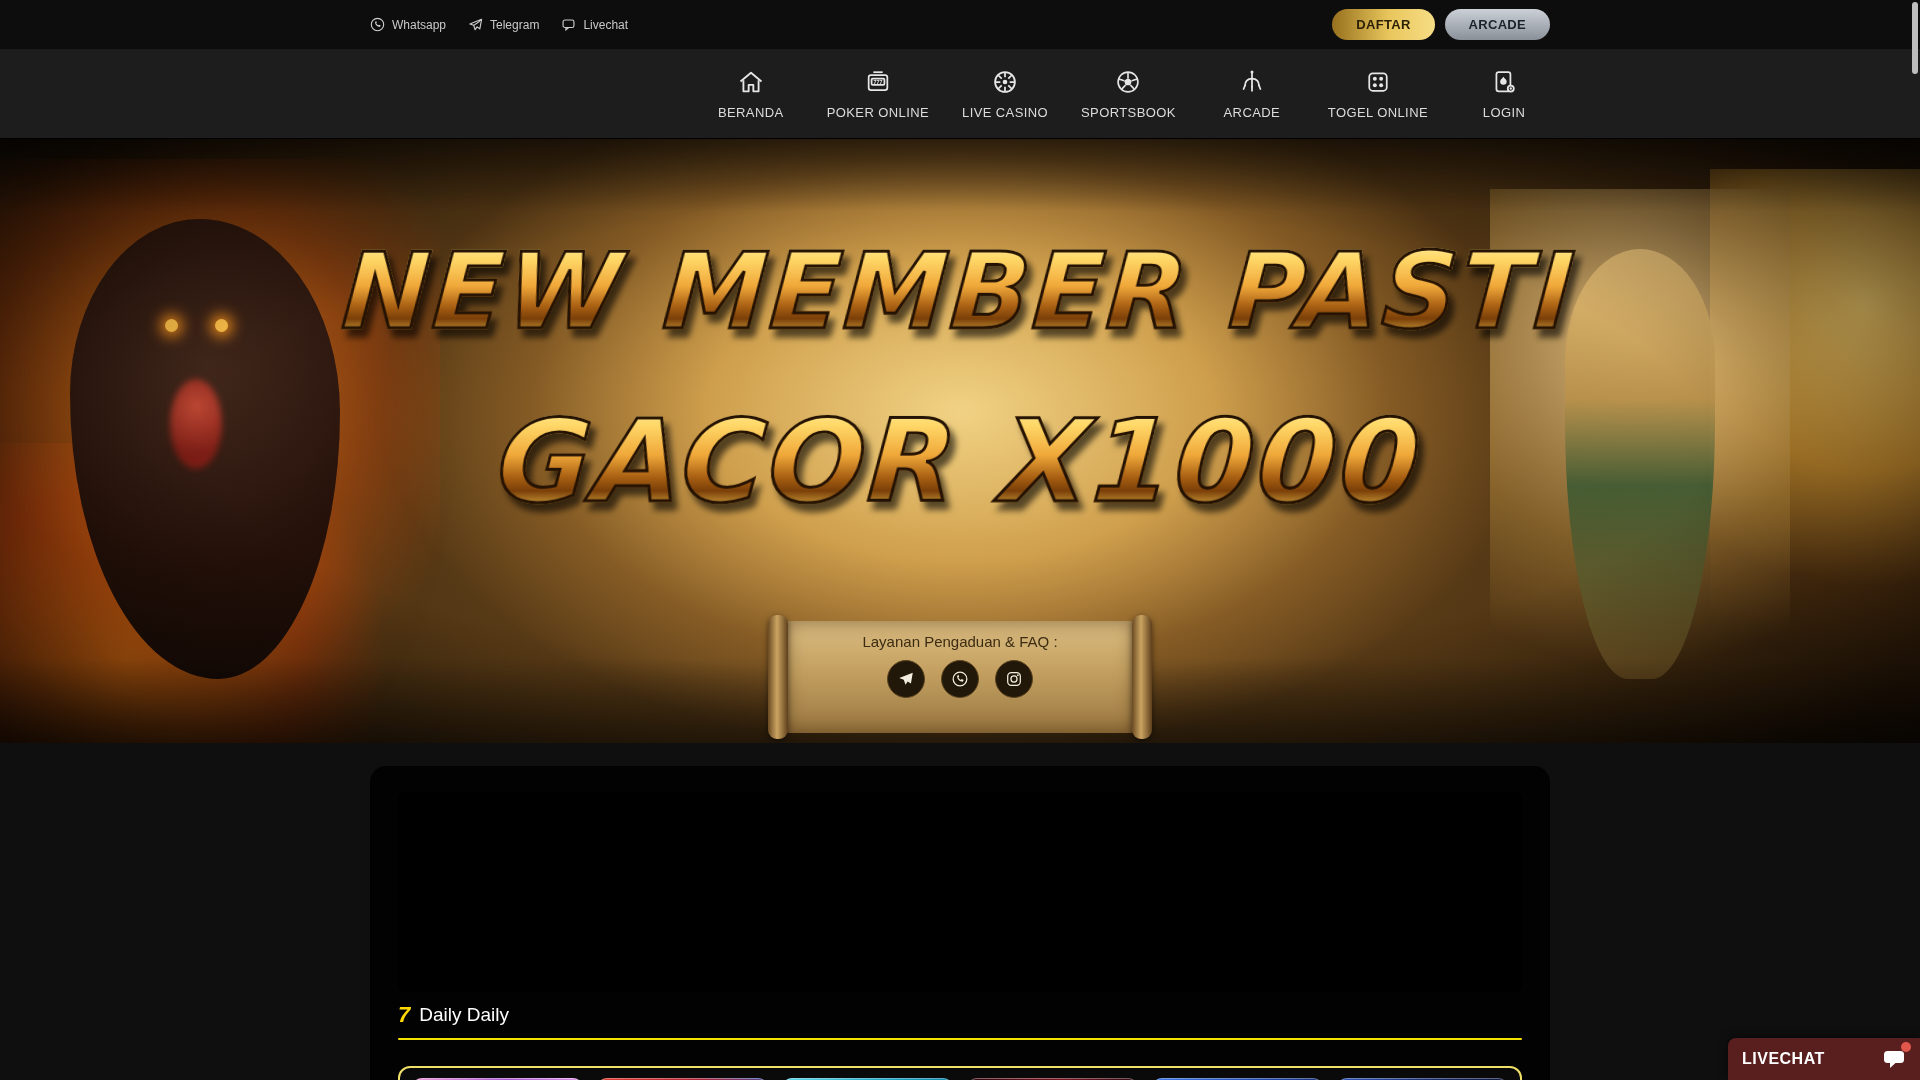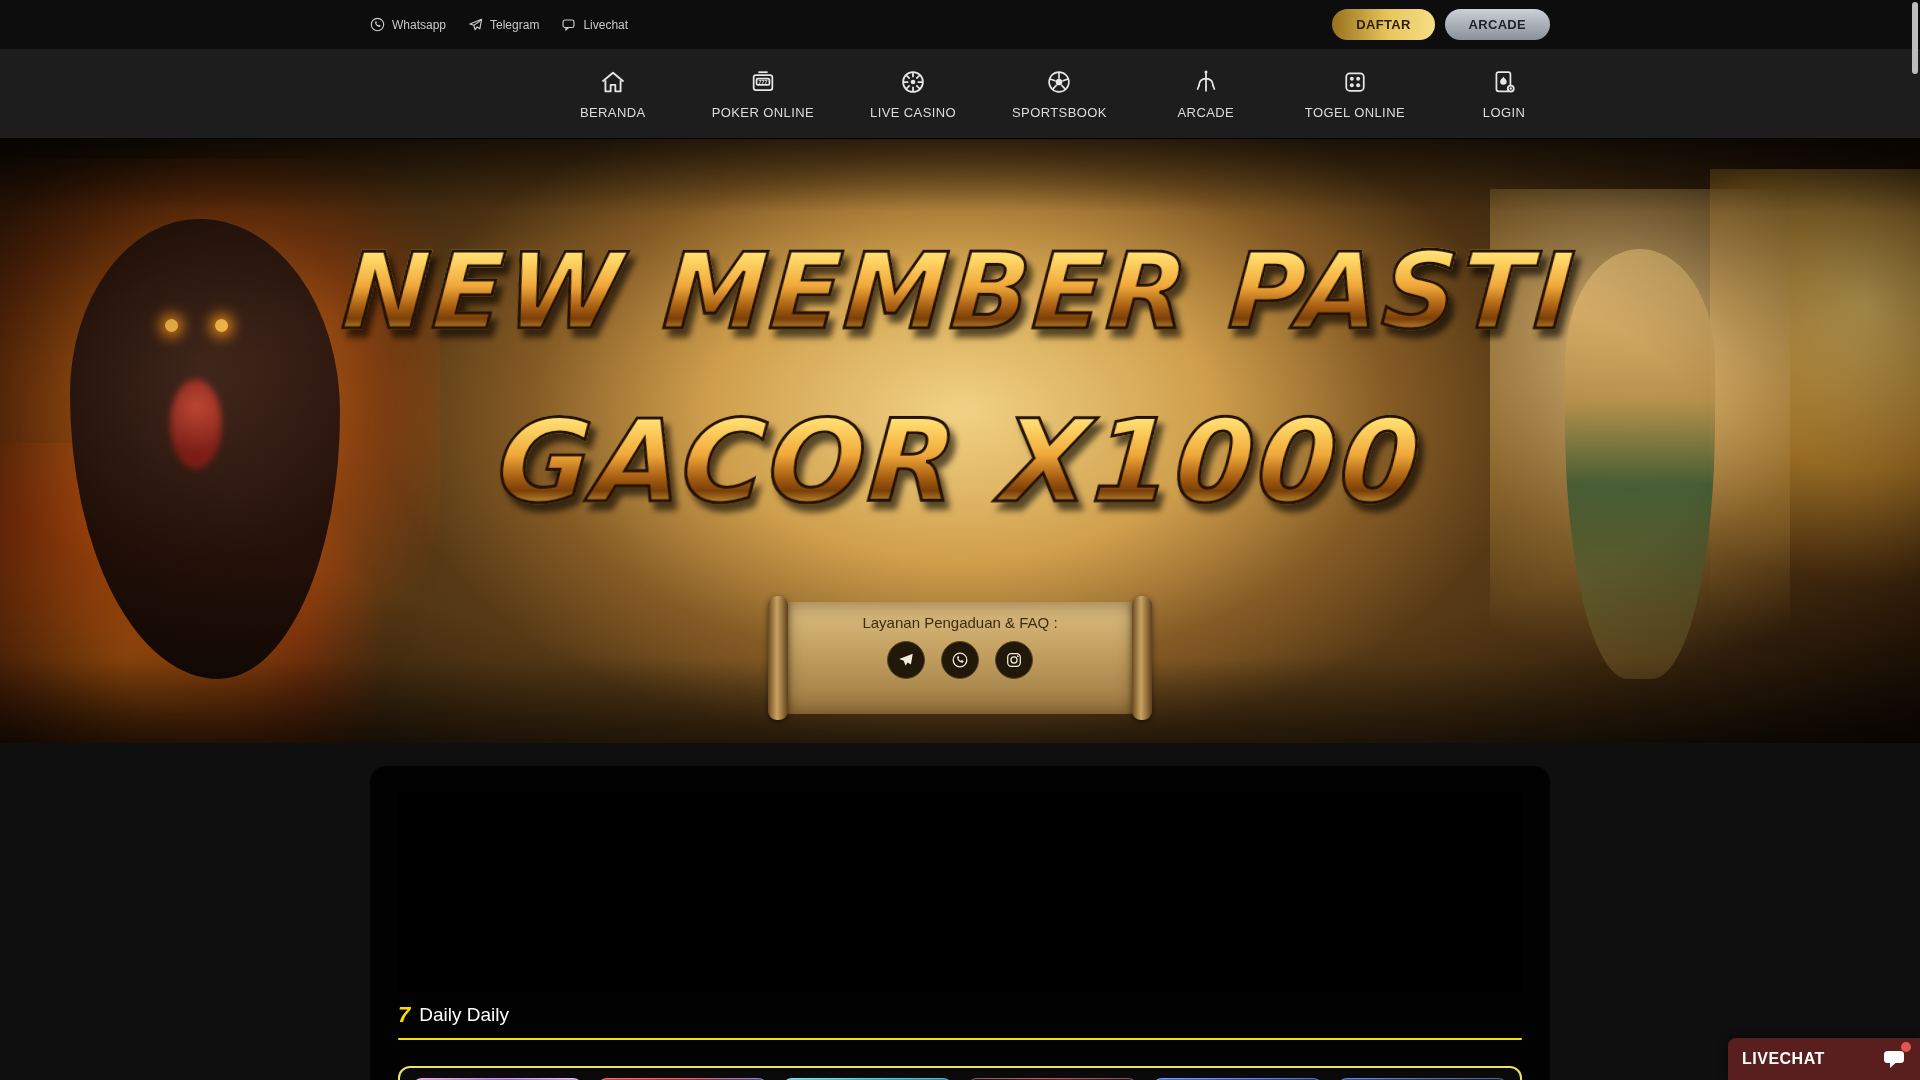--- a/index.html
+++ b/index.html
@@ -16,21 +16,21 @@
   .contact { display:flex; align-items:center; gap:7px; cursor:pointer; text-decoration:none; }
   .cicon { color:#cfcfcf; display:flex; }
   .clabel { color:#c9c9c9; font-size:12px; }
   .auth { display:flex; align-items:center; gap:10px; }
   .btn { height:31px; border:none; border-radius:16px; font-size:13px; font-weight:bold; padding:0 24px; cursor:pointer; letter-spacing:.3px; }
   .btn-daftar { background:linear-gradient(90deg,#96701d 0%,#e9c65c 55%,#f6dd85 100%); color:#2b1f05; }
   .btn-login { background:linear-gradient(180deg,#ccd1d8 0%,#8a9099 100%); color:#1d232b; }
 
   
   .mainnav { height:90px; background:#1d1d1d; border-bottom:1px solid #000; }
-  .nav-inner { height:100%; display:flex; align-items:center; justify-content:flex-end; gap:53px; }
+  .nav-inner { height:100%; display:flex; align-items:center; justify-content:flex-end; gap:30px; }
   .nav-item { display:flex; flex-direction:column; align-items:center; gap:9px; min-width:92px; cursor:pointer; }
   .nav-item .nicon { color:#e6e6e6; display:flex; }
   .nav-item .nlabel { color:#dcdcdc; font-size:13px; letter-spacing:.4px; white-space:nowrap; }
 
   
   .hero { position:relative; height:604px; overflow:hidden;
     background:
       radial-gradient(ellipse 720px 430px at 50% 45%, rgba(250,220,140,.92) 0%, rgba(226,176,86,.82) 35%, rgba(162,112,46,.5) 60%, rgba(70,45,18,.2) 80%, rgba(0,0,0,0) 100%),
       radial-gradient(ellipse 1000px 640px at 50% 50%, #8a5f28 0%, #5a3c16 55%, #2e1c0a 100%),
       #1c120a; }
@@ -62,21 +62,21 @@
   .hero-title { position:absolute; left:0; right:0; top:92px; display:flex; flex-direction:column; align-items:center; gap:42px; z-index:4; }
   .gold-text { font-family:"DejaVu Sans", sans-serif; font-style:italic; font-weight:900;
     letter-spacing:3px; white-space:nowrap; transform:skewX(-4deg);
     background:linear-gradient(180deg,#fff3c0 0%,#ffd969 22%,#f0a83a 45%,#a85f12 62%,#7a3f08 72%,#eec24f 88%,#ffe9a0 100%);
     -webkit-background-clip:text; background-clip:text; color:transparent;
     -webkit-text-stroke:3px #241203;
     filter:drop-shadow(6px 8px 3px rgba(0,0,0,.6)); }
   .line1 { font-size:104px; }
   .line2 { font-size:114px; }
 
-  .parchment { position:absolute; left:50%; bottom:23px; transform:translateX(-50%); width:384px; height:124px; z-index:5; }
+  .parchment { position:absolute; left:50%; bottom:4px; transform:translateX(-50%); width:384px; height:124px; z-index:5; }
   .parch-body { position:absolute; top:6px; bottom:6px; left:16px; right:16px;
     background:linear-gradient(180deg,#dcbe82 0%,#c3a061 45%,#9a7740 100%);
     border-radius:6px; box-shadow:inset 0 0 20px rgba(60,35,10,.55); }
   .roll { position:absolute; top:0; width:20px; height:124px; border-radius:9px;
     background:linear-gradient(90deg,#6b4a22,#cba462 45%,#5e3f1c); box-shadow:0 2px 6px rgba(0,0,0,.5); }
   .roll.left { left:0; } .roll.right { right:0; }
   .parch-text { position:relative; text-align:center; margin-top:18px; color:#3c2c12; font-size:15px; z-index:2; }
   .parch-icons { position:relative; display:flex; justify-content:center; gap:16px; margin-top:10px; z-index:2; }
   .social-circle { width:38px; height:38px; border-radius:50%; background:#221809; border:1px solid #5a4420;
     display:flex; align-items:center; justify-content:center; color:#f3ede0; cursor:pointer; }

